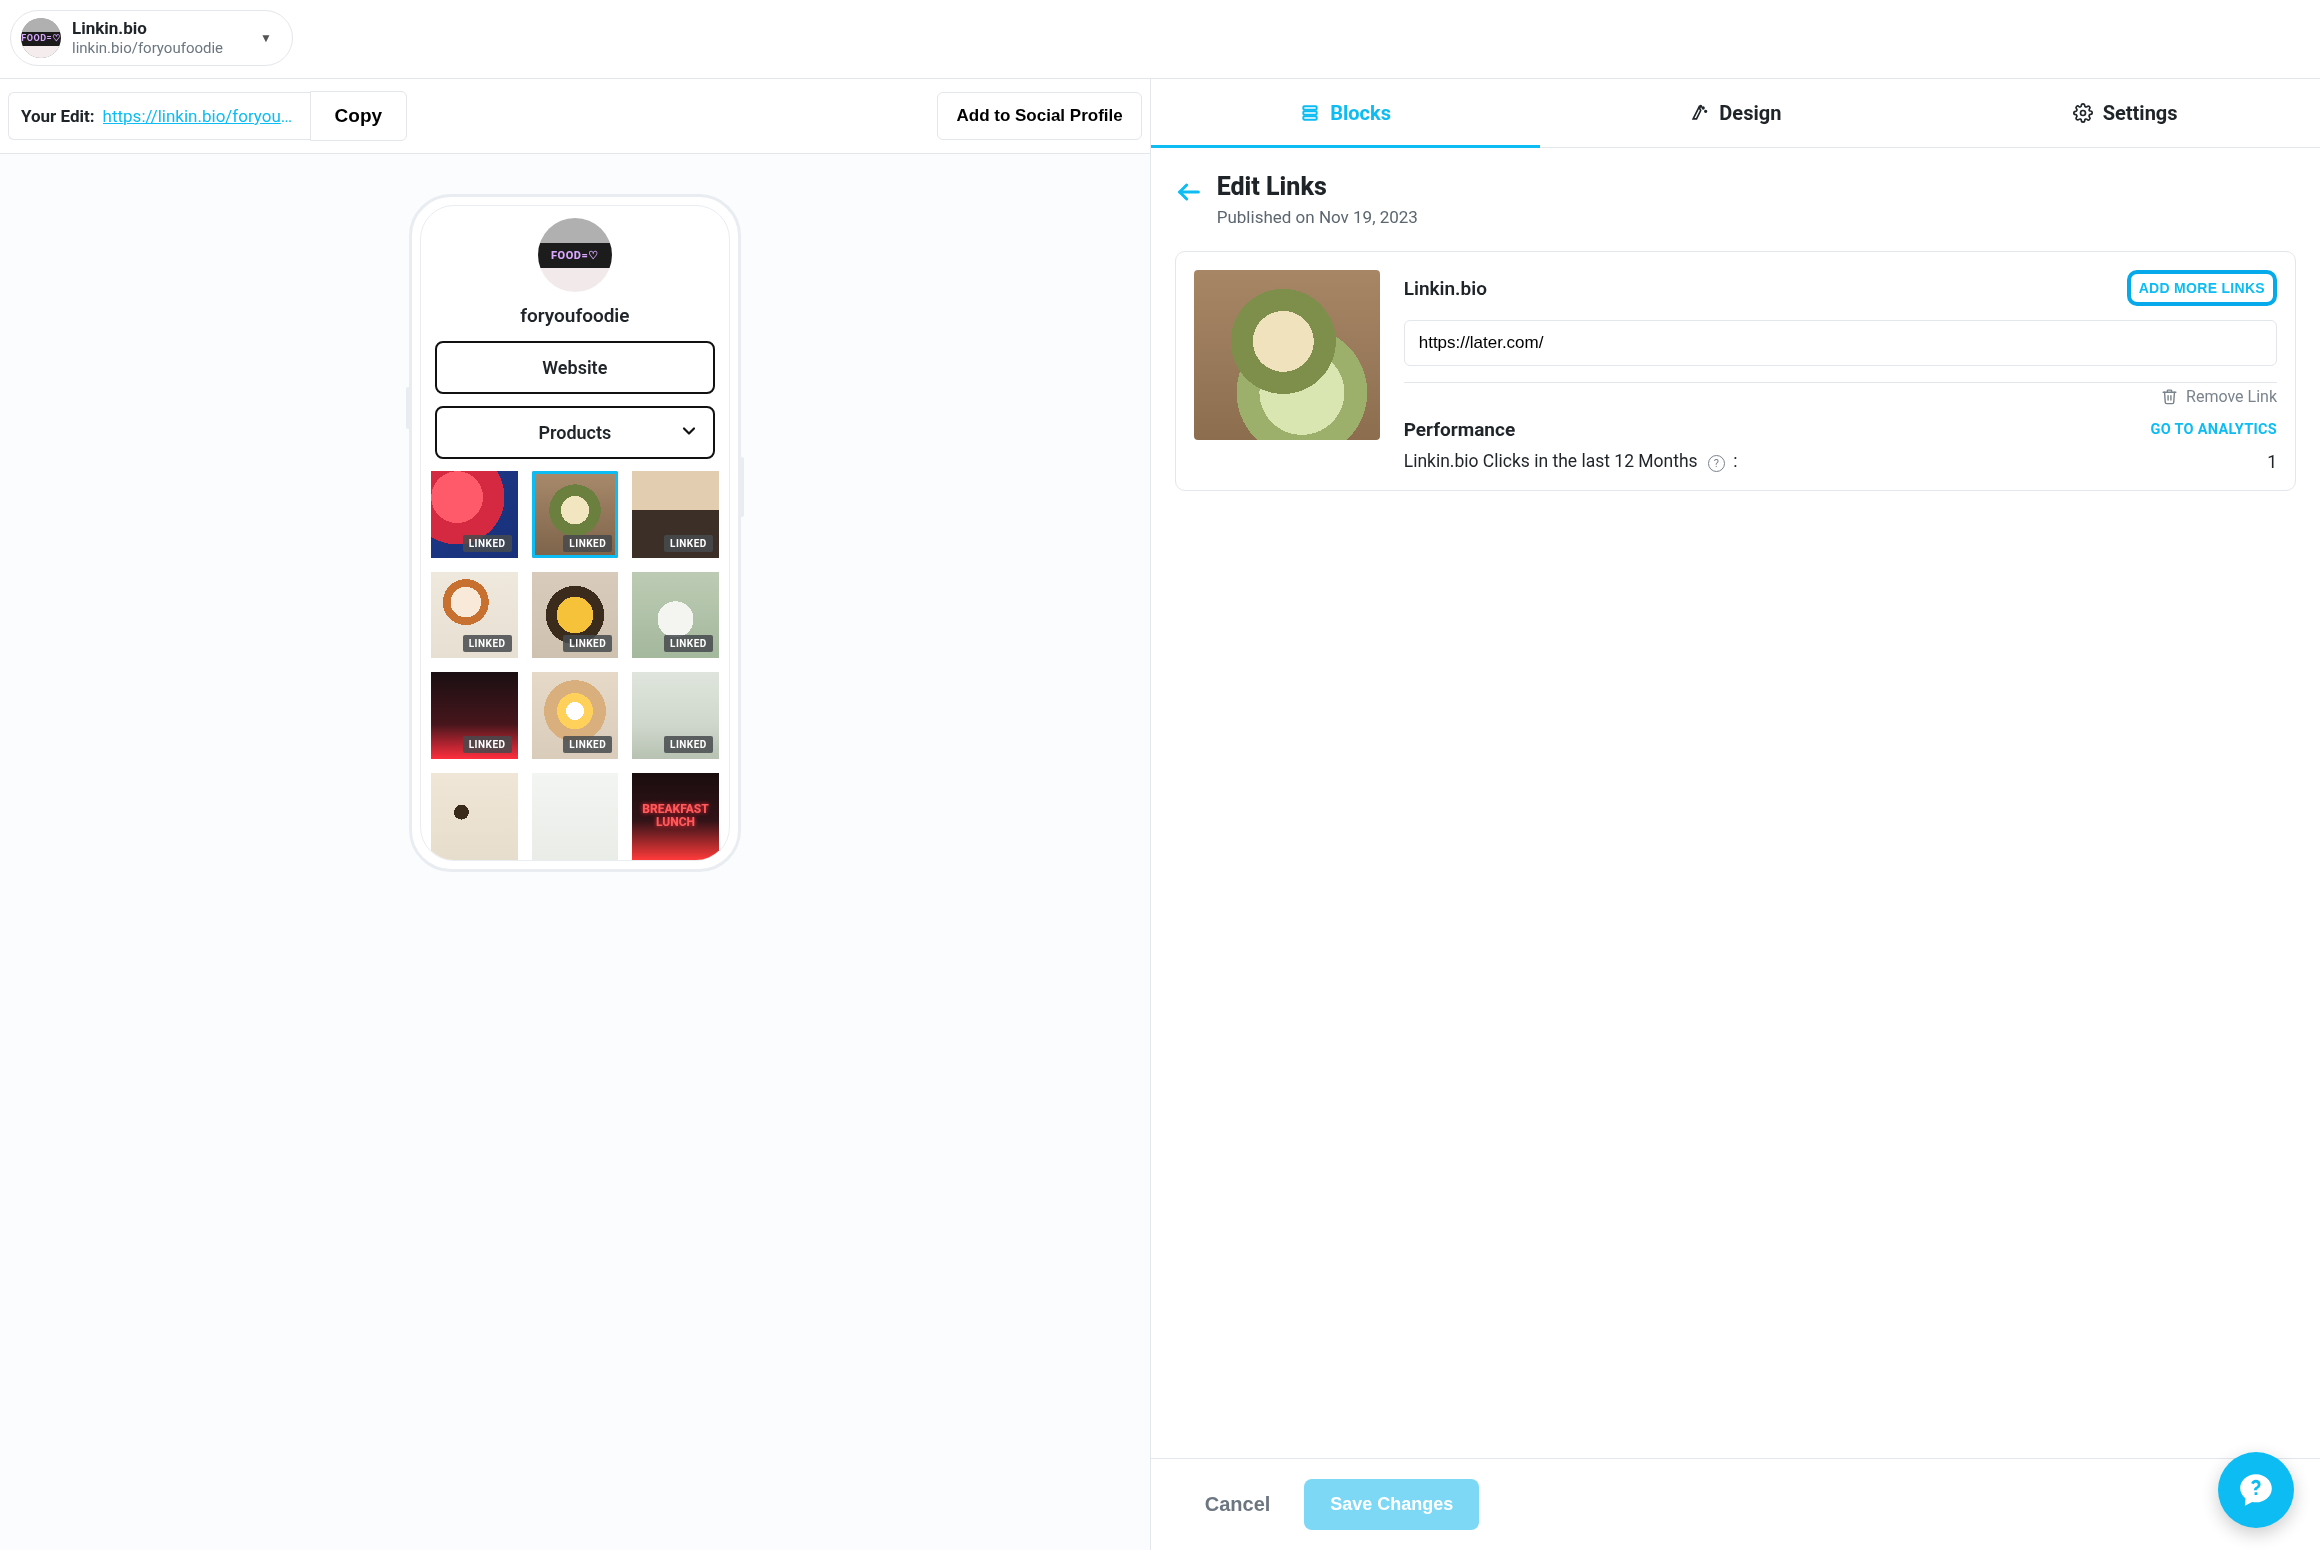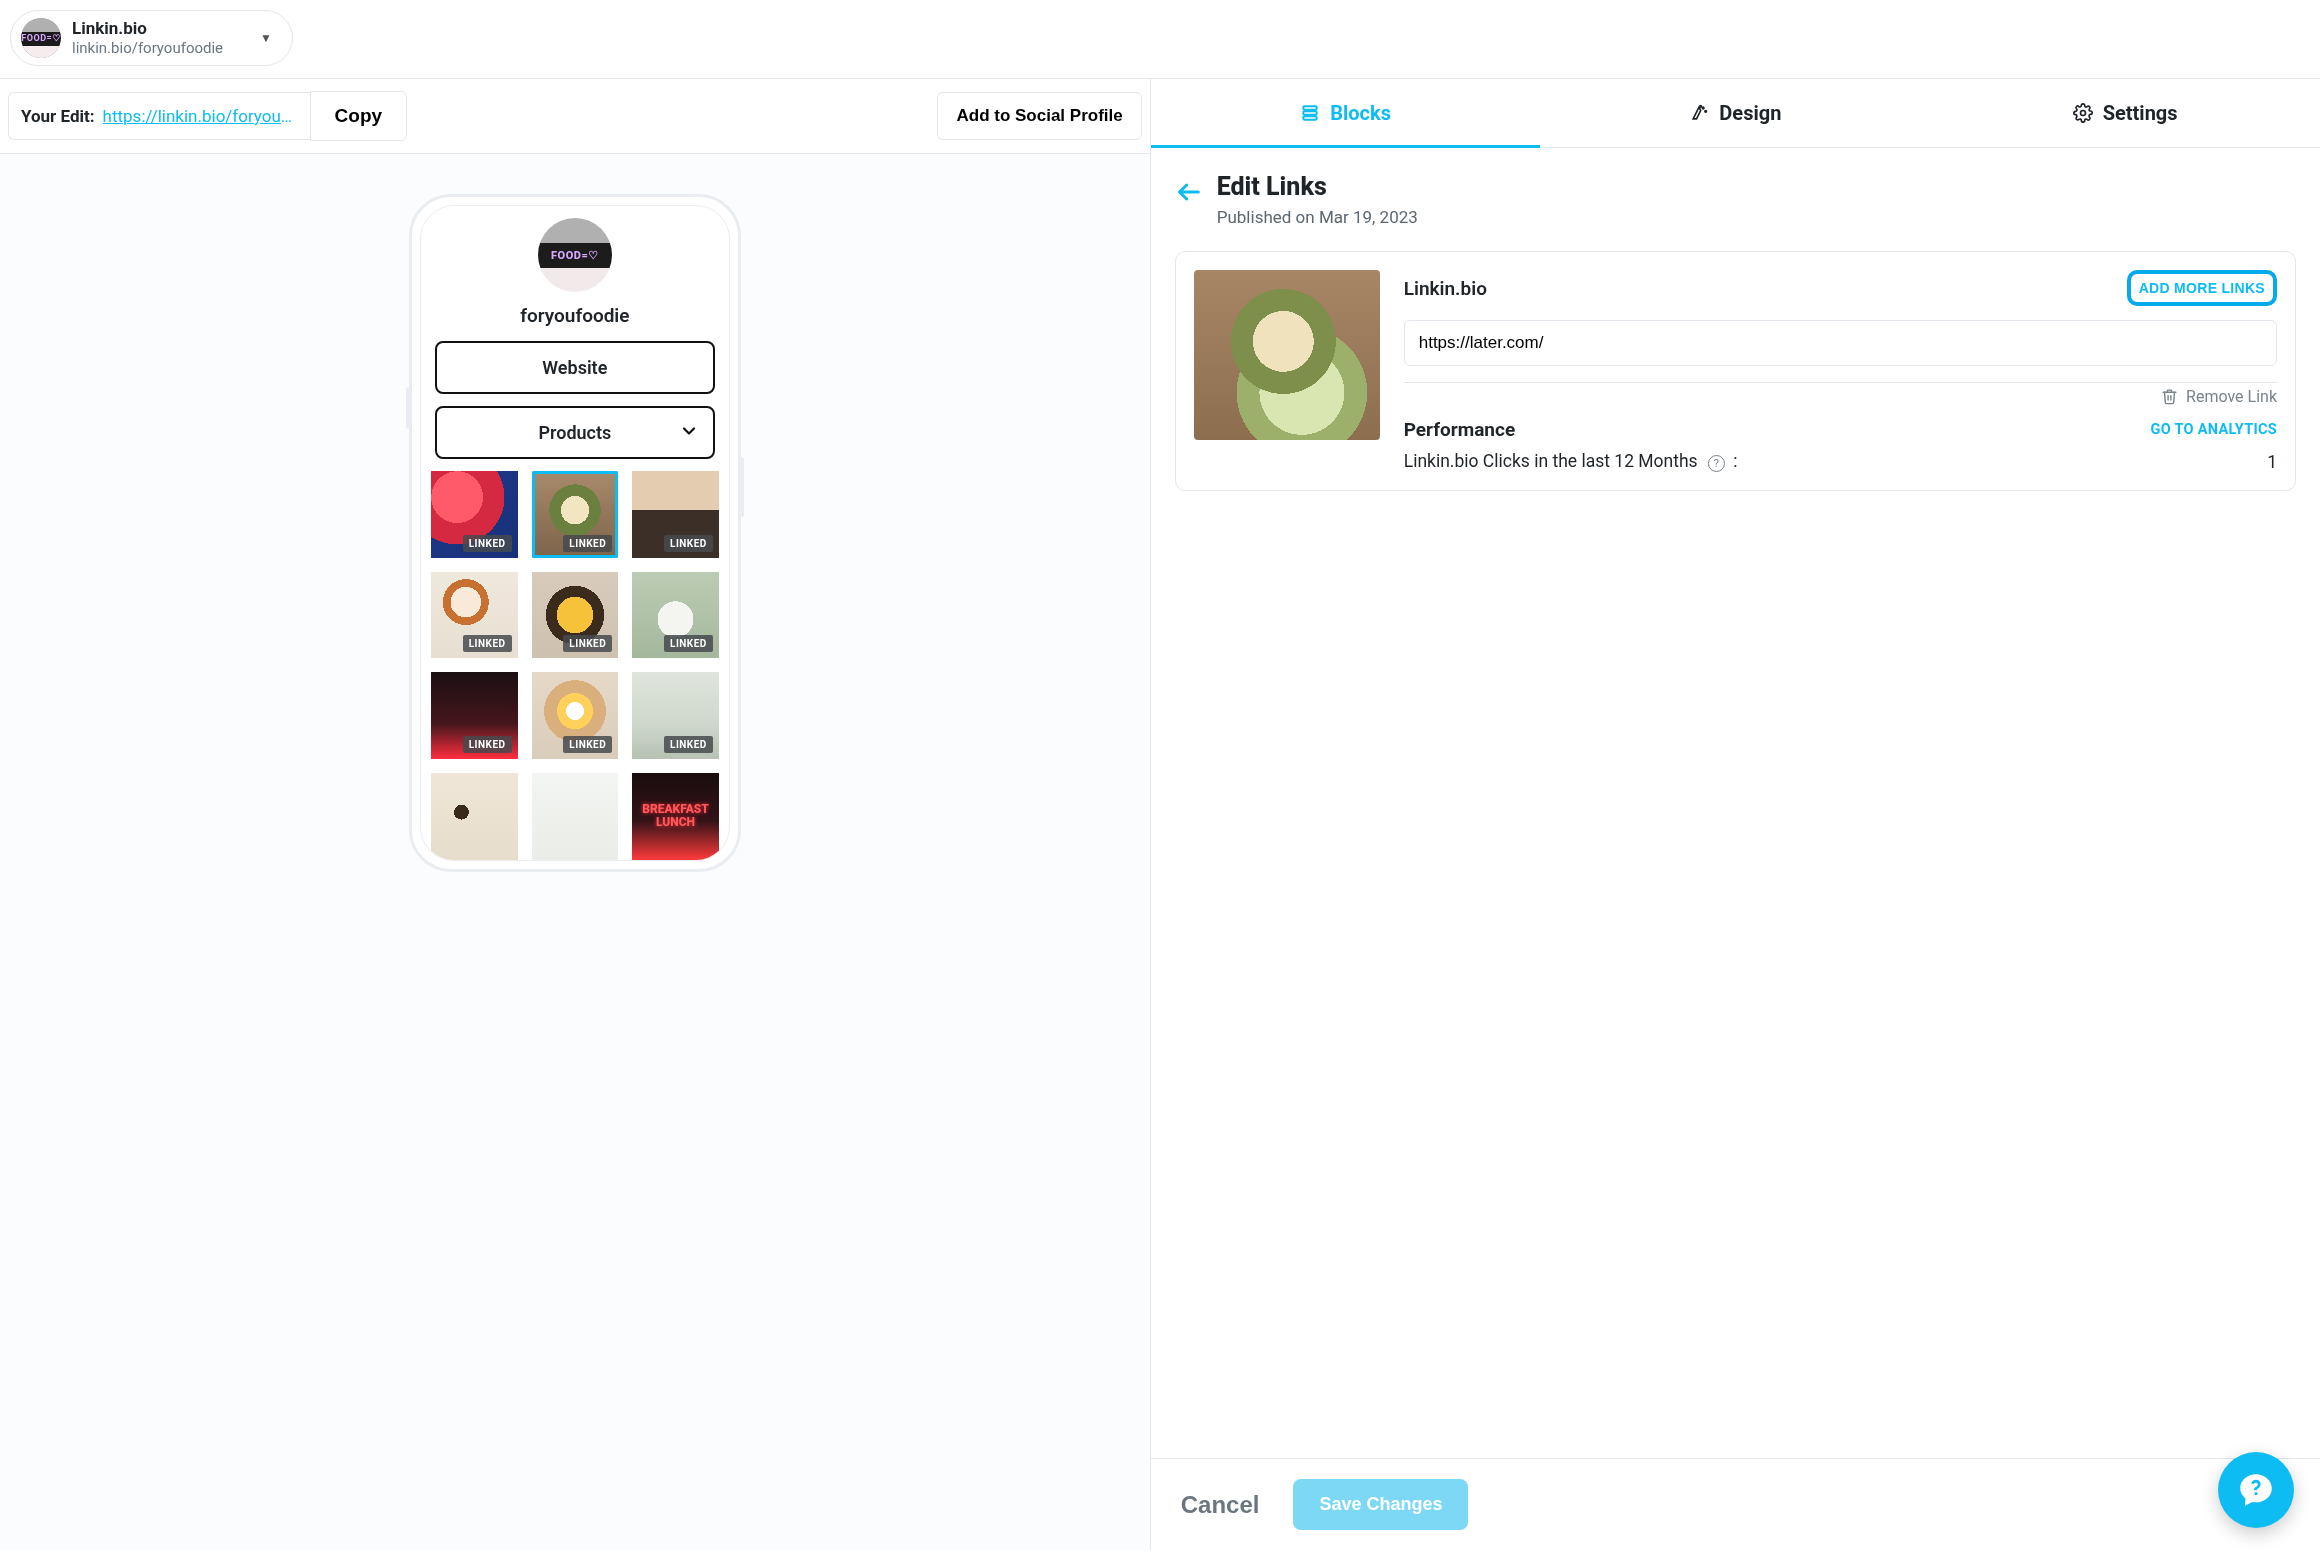--- a/index.html
+++ b/index.html
@@ -85,21 +85,21 @@
   .url-input{width:100%;border:1px solid var(--border);border-radius:6px;padding:12px 14px;font-size:17px;outline:none;}
   .hr{height:1px;background:var(--border);margin:16px 0 10px;}
   .remove-row{display:flex;justify-content:flex-end;align-items:center;gap:8px;color:#7a838c;font-size:16px;cursor:pointer;margin-top:-6px;margin-bottom:12px;}
   .perf-row{display:flex;justify-content:space-between;align-items:center;margin-bottom:10px;}
   .perf-row .pt{font-weight:700;font-size:19px;}
   .perf-row .ga{color:var(--accent);font-weight:700;font-size:14.5px;letter-spacing:.3px;cursor:pointer;}
   .clicks-row{display:flex;justify-content:space-between;align-items:center;font-size:17.5px;}
   .clicks-row .q{display:inline-flex;align-items:center;justify-content:center;width:17px;height:17px;border:1.5px solid #7a838c;color:#7a838c;border-radius:50%;font-size:11px;margin:0 4px 0 6px;}
   
   .r-footer{border-top:1px solid var(--border);padding:20px 24px;display:flex;gap:28px;align-items:center;}
-  .btn-cancel{background:none;border:none;color:#6c7680;font-weight:700;font-size:24px;cursor:pointer;}
+  .btn-cancel{background:none;border:none;color:#6c7680;font-weight:700;font-size:20px;cursor:pointer;margin-left:24px;}
   .btn-save{background:#7dd8f6;border:none;color:#fff;font-weight:700;font-size:18px;padding:15px 26px;border-radius:8px;cursor:pointer;}
   
   .help-fab{position:fixed;right:26px;bottom:26px;width:76px;height:76px;border-radius:50%;background:var(--accent);display:flex;align-items:center;justify-content:center;box-shadow:0 6px 18px rgba(0,0,0,.2);cursor:pointer;}
   .help-fab svg{width:38px;height:38px;fill:#fff;}
 </style>
 </head>
 <body>
 
 <div class="top-strip">
   <div class="account-chip">
@@ -217,21 +217,21 @@
     <div class="r-content">
       <div class="hdr-row">
         <span class="back-arrow">
           <svg width="28" height="28" viewBox="0 0 24 24" fill="none" stroke="currentColor" stroke-width="2.6" stroke-linecap="round" stroke-linejoin="round">
               <line x1="20" y1="12" x2="4" y2="12"></line>
               <polyline points="10 18 4 12 10 6"></polyline>
             </svg>
         </span>
         <div>
           <h2>Edit Links</h2>
-          <div class="sub">Published on Mar 19, 2023</div>
+          <div class="sub">Published on Nov 19, 2023</div>
         </div>
       </div>
 
       <div class="card">
         <div class="thumb"></div>
         <div class="card-right">
           <div class="row1">
             <span class="title">Linkin.bio</span>
             <button class="add-links">ADD MORE LINKS</button>
           </div>

